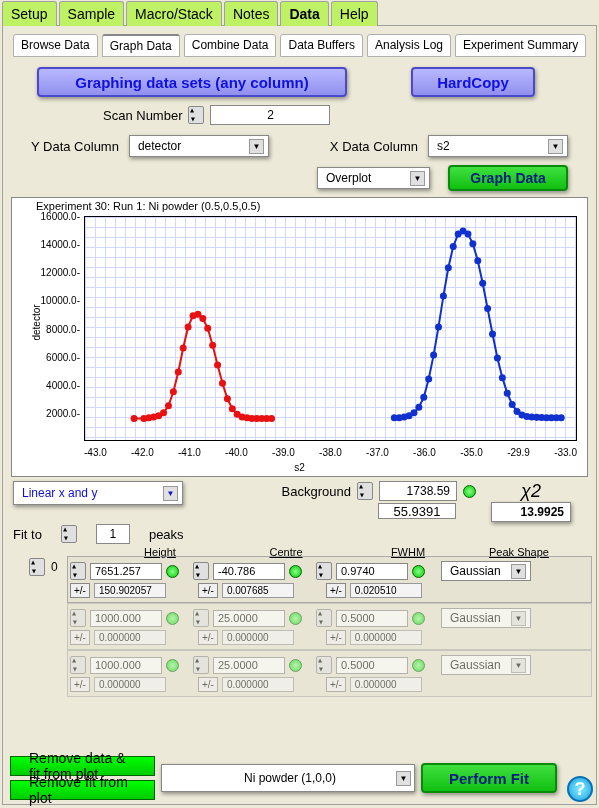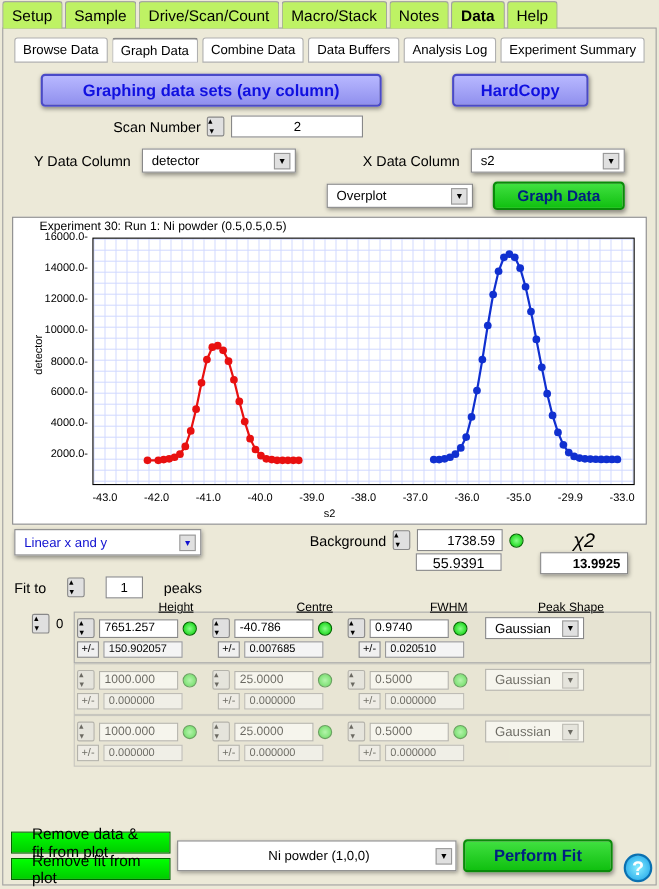--- a/index.html
+++ b/index.html
@@ -42,21 +42,20 @@
  .pval{background:#fff;border:1px solid #888;width:72px;height:17px;font-size:11px;padding:1px 4px}
  .pval2{background:#f4f4f4;border:1px solid #999;width:72px;height:15px;font-size:10px;padding:0 4px}
  .help{position:absolute;right:6px;bottom:6px;width:26px;height:26px;border-radius:50%;background:radial-gradient(#8ef,#18a0e8);border:2px solid #0a70b0;color:#fff;font-weight:bold;font-size:18px;display:flex;align-items:center;justify-content:center}
 </style>
 </head>
 <body>
 
 <div class="toptabs">
  <div class="toptab">Setup</div>
  <div class="toptab">Sample</div>
- <div class="toptab">Drive/Scan/Count</div>
  <div class="toptab">Macro/Stack</div>
  <div class="toptab">Notes</div>
  <div class="toptab active">Data</div>
  <div class="toptab">Help</div>
 </div>
 
 <div class="panel">
  <div class="subtabs">
   <div class="subtab">Browse Data</div>
   <div class="subtab active">Graph Data</div>
@@ -88,21 +87,21 @@
   <div class="row">
    <span class="label">X Data Column</span>
    <div class="dd shadow" style="width:140px;margin-left:10px">
     <span>s2</span>
           <span class="arrow">▼</span>
    </div>
   </div>
  </div>
 
  <div class="row" style="justify-content:flex-end;gap:18px;padding:8px 24px 2px">
-  <div class="dd shadow" style="width:133px">
+  <div class="dd shadow" style="width:113px">
    <span>Overplot</span>
         <span class="arrow">▼</span>
   </div>
   <div class="greenbtn shadow" style="width:120px">Graph Data</div>
  </div>
 
  <div class="chart-area">
    <div class="ctitle">Experiment  30: Run 1:  Ni powder (0.5,0.5,0.5)</div>
    <div class="ylabel">detector</div>
    <div class="xlabel">s2</div>

